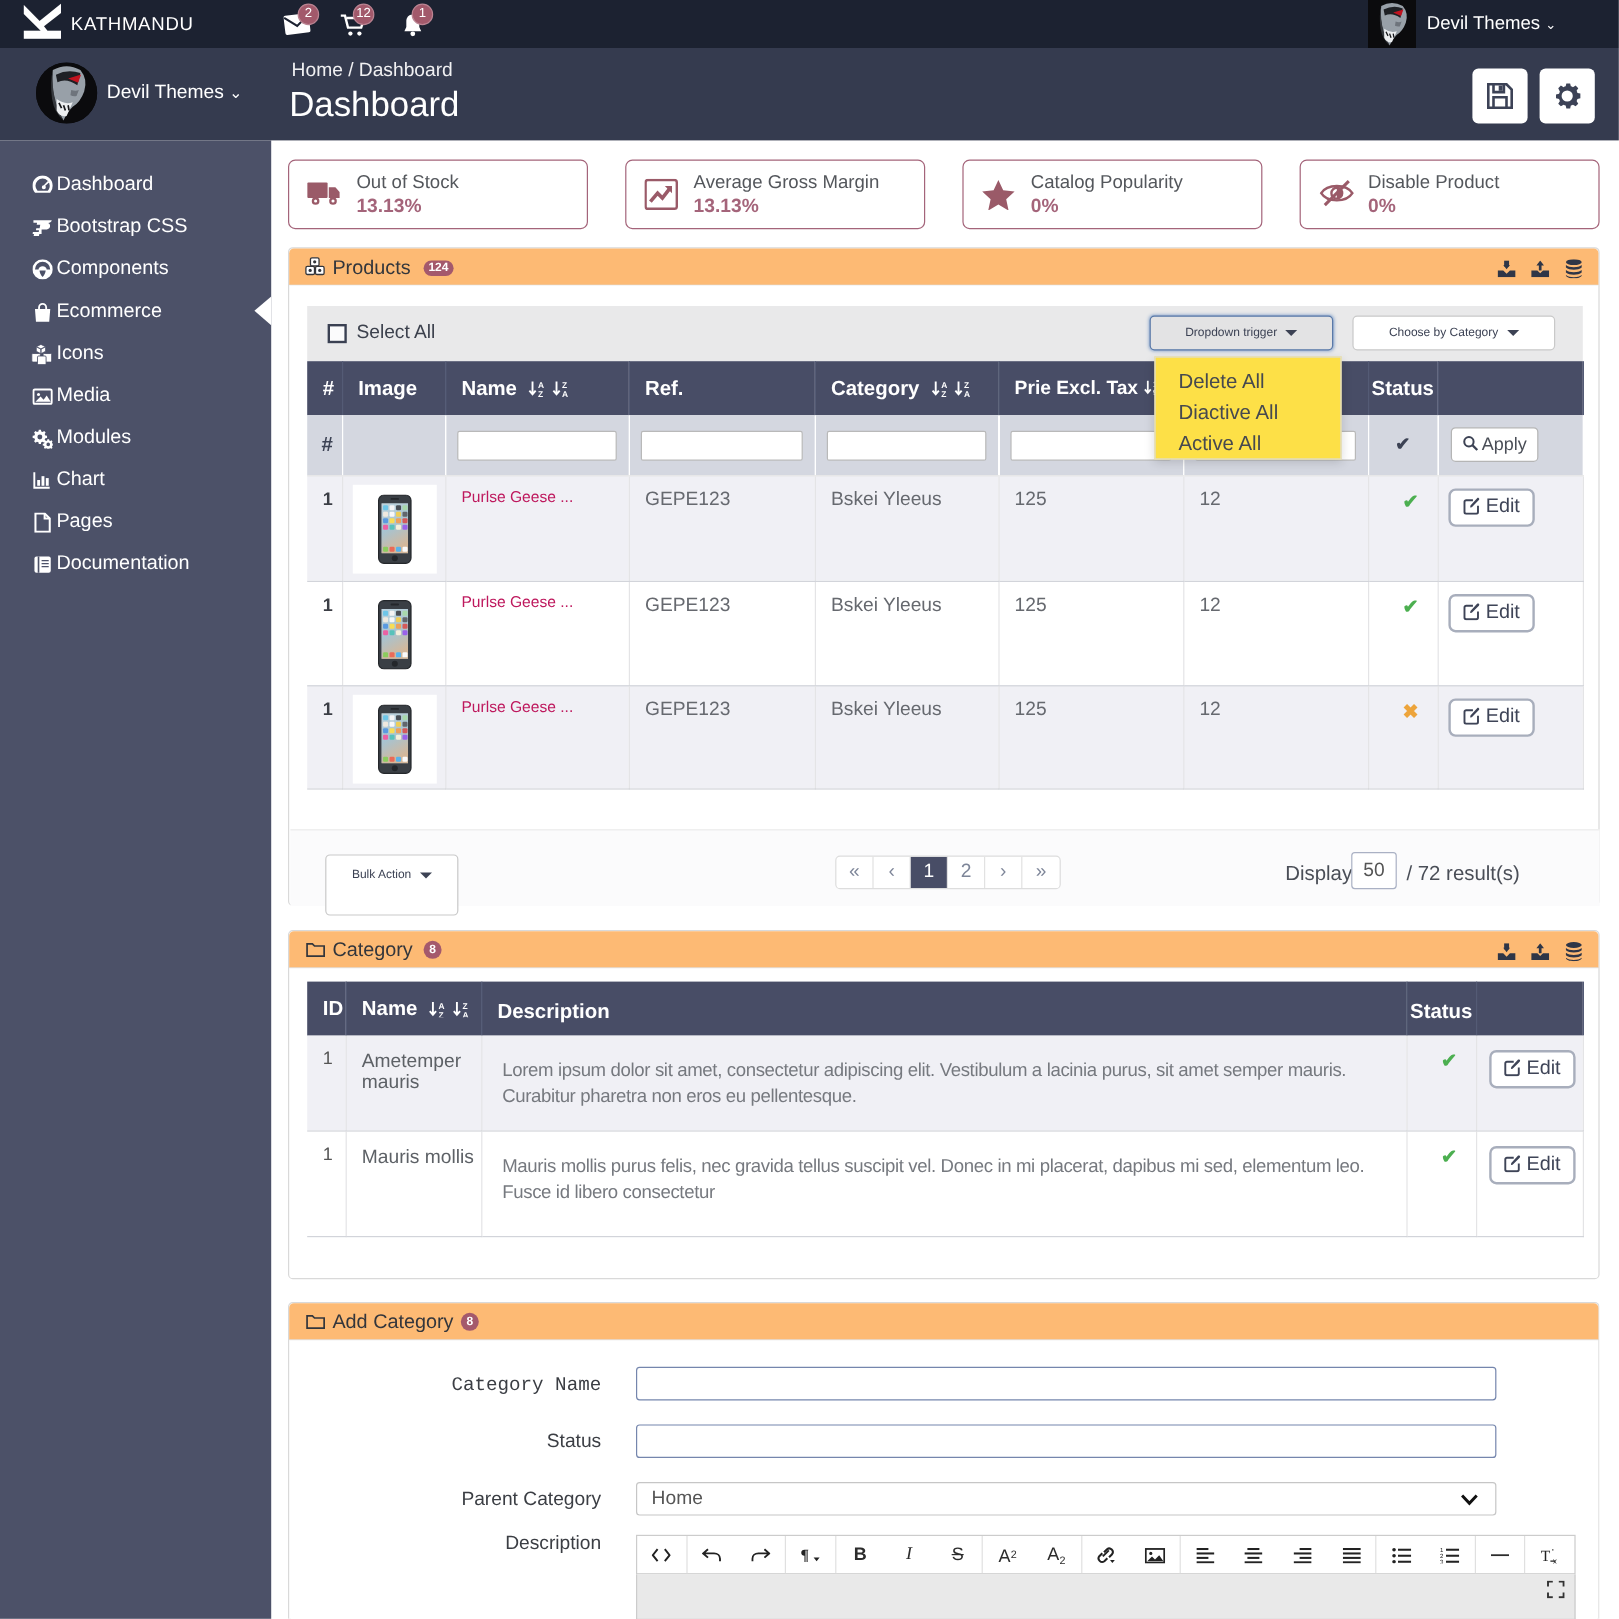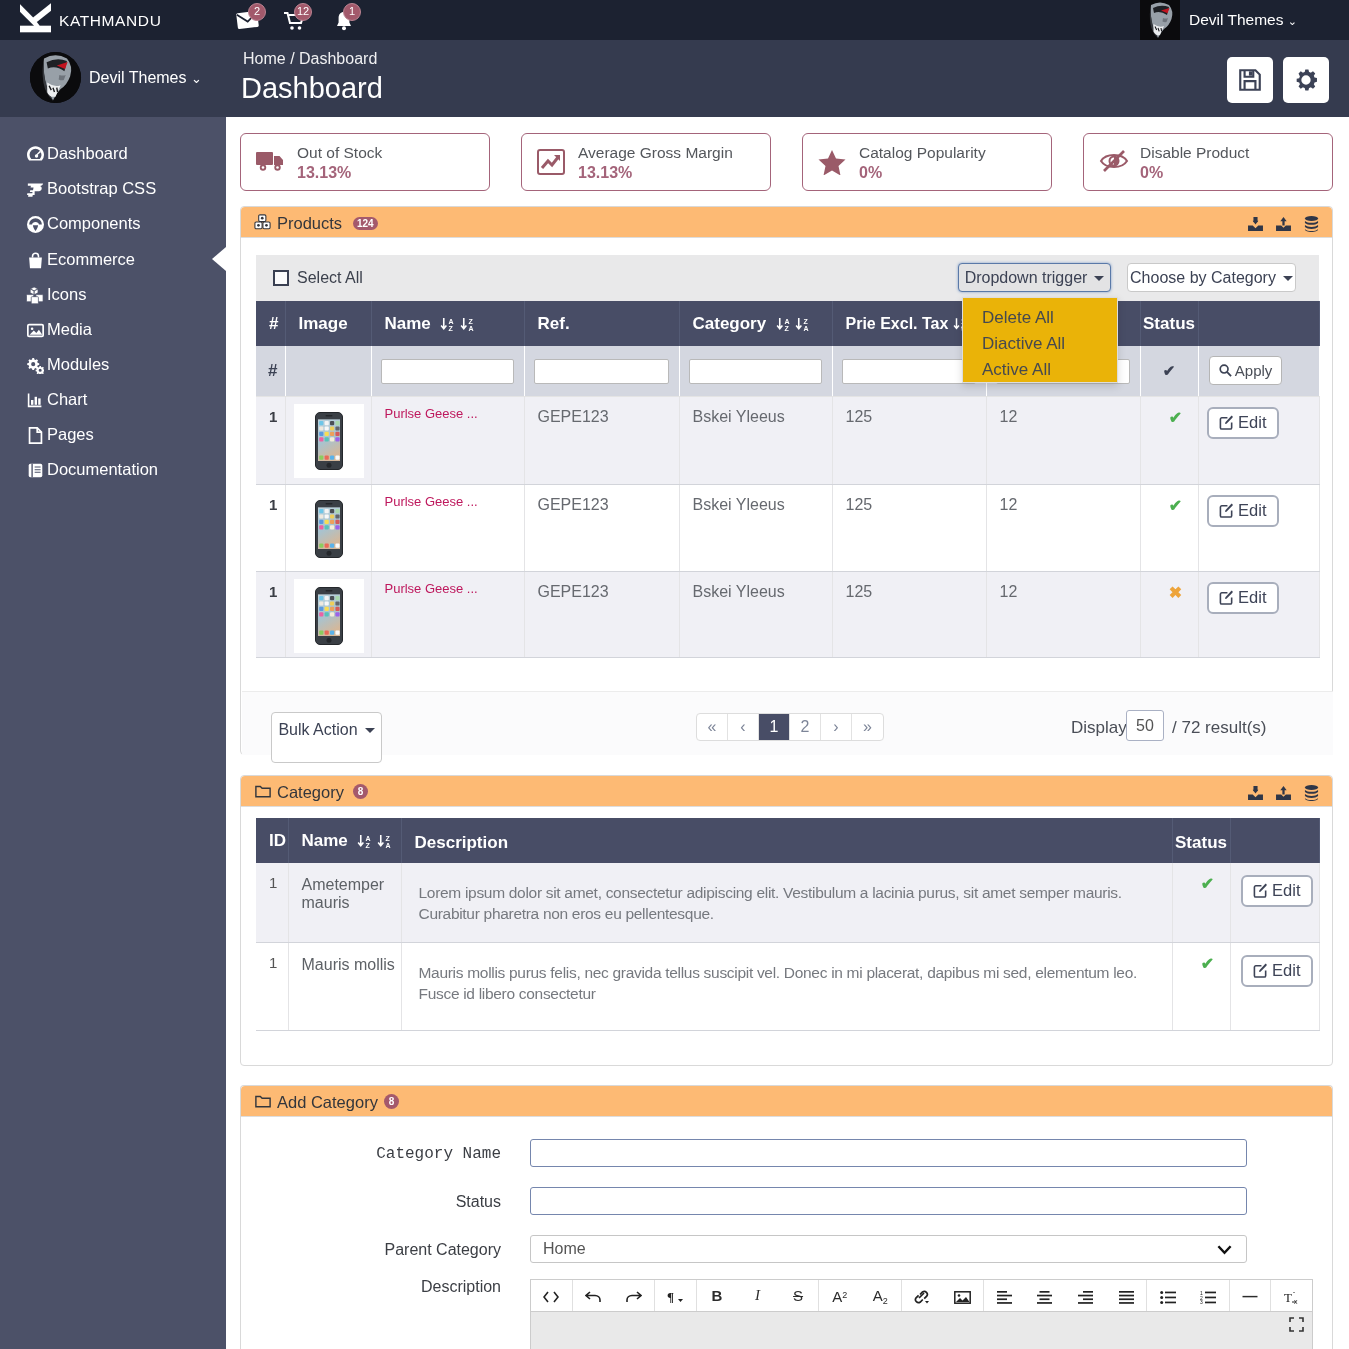--- a/index.html
+++ b/index.html
@@ -33,21 +33,21 @@
 .card .cico { position:absolute; left:15px; top:15px; }
 .card .ct { position:absolute; left:56px; top:10px; font-size:15.5px; color:#54575c; }
 .card .cv { position:absolute; left:56px; top:30px; font-size:16px; color:#a4647a; font-weight:bold; }
 
 .panel { position:absolute; left:240px; width:1093px; background:#fff; border:1px solid #d9d9d9; border-radius:4px; }
 .phead { position:absolute; left:0; top:0; width:100%; height:31px; background:#fdba74;
   border-bottom:1px solid #ddd; border-radius:4px 4px 0 0; }
 .phead .pt { position:absolute; left:36px; top:7px; font-size:16.5px; color:#33363c; }
 .pbadge { position:absolute; top:9px; background:#a4596c; color:#fff; font-size:10px; font-weight:bold;
   border-radius:8px; padding:1px 4px; }
-.btn { background:#fff; border:1px solid #c9c9c9; border-radius:4px; color:#3c4254; font-size:16px; }
+.btn { background:#fff; border:1px solid #c9c9c9; border-radius:4px; color:#3c4254; font-size:10px; }
 caret, .caret { display:inline-block; width:0; height:0; border-left:5px solid transparent;
   border-right:5px solid transparent; border-top:5px solid #3c4254; vertical-align:middle; margin-left:7px; }
 .check-g { color:#4caf50; font-weight:bold; font-size:16px; }
 .x-o { color:#eda43b; font-weight:bold; font-size:16px; }
 
 th.hc { background:#484d66; color:#fff; font-size:17px; text-align:left; padding-left:13px;
   border-right:1px solid #545b75; font-weight:bold; }
 td.fc { border-right:1px solid #fff; border-bottom:1px solid #e4e4e4; padding:0; position:relative; }
 .fin { position:absolute; left:9px; top:13px; right:10px; height:25px; background:#fff;
   border:1px solid #b9b9b9; border-radius:2px; }
@@ -505,21 +505,21 @@
       <td class="dc">12</td>
       <td class="dc" style="text-align:center;"><span class="x-o">✖</span></td>
       <td class="dc" style="padding-left:8px;padding-top:10px;"><span class="editbtn2"><svg width="15" height="15" viewBox="0 0 16 16">
                 <path d="M13.5 8v5.5a1.5 1.5 0 01-1.5 1.5H3a1.5 1.5 0 01-1.5-1.5V4.5A1.5 1.5 0 013 3h6" stroke="#3e4457" stroke-width="1.7" fill="none"></path>
                 <path d="M6.5 9.5l1.5-0.3 6.3-6.3c.5-.5.5-1.2 0-1.6-.5-.5-1.2-.5-1.6 0L6.8 7.7z" fill="#3e4457"></path>
               </svg> Edit</span></td>
     </tr>
   </tbody>
     </table>
 
-  <div class="abs" style="left:721px;top:90px;width:156px;height:86px;background:#eab308;border:1px solid #ddd;box-shadow:0 3px 8px rgba(0,0,0,.15);z-index:30;">
+  <div class="abs" style="left:721px;top:90px;width:156px;height:86px;background:#fde047;border:1px solid #ddd;box-shadow:0 3px 8px rgba(0,0,0,.15);z-index:30;">
     <div style="padding:7px 0 0 19px;font-size:17px;color:#46494f;line-height:26px;">Delete All<br>Diactive All<br>Active All</div>
   </div>
 
   <div class="abs" style="left:1px;top:484px;width:1091px;height:64px;background:#fbfbfc;border-top:1px solid #ececec;">
     <div class="abs btn" style="left:29px;top:20px;width:111px;height:51px;text-align:center;line-height:33px;">Bulk Action<span class="caret"></span></div>
 
     <div class="abs" style="left:454px;top:21px;height:28px;border:1px solid #ddd;border-radius:4px;background:#fff;overflow:hidden;">
       <span class="pg">«</span>
         <span class="pg">‹</span>
         <span class="pg" style="background:#484d66;color:#fff;">1</span>

